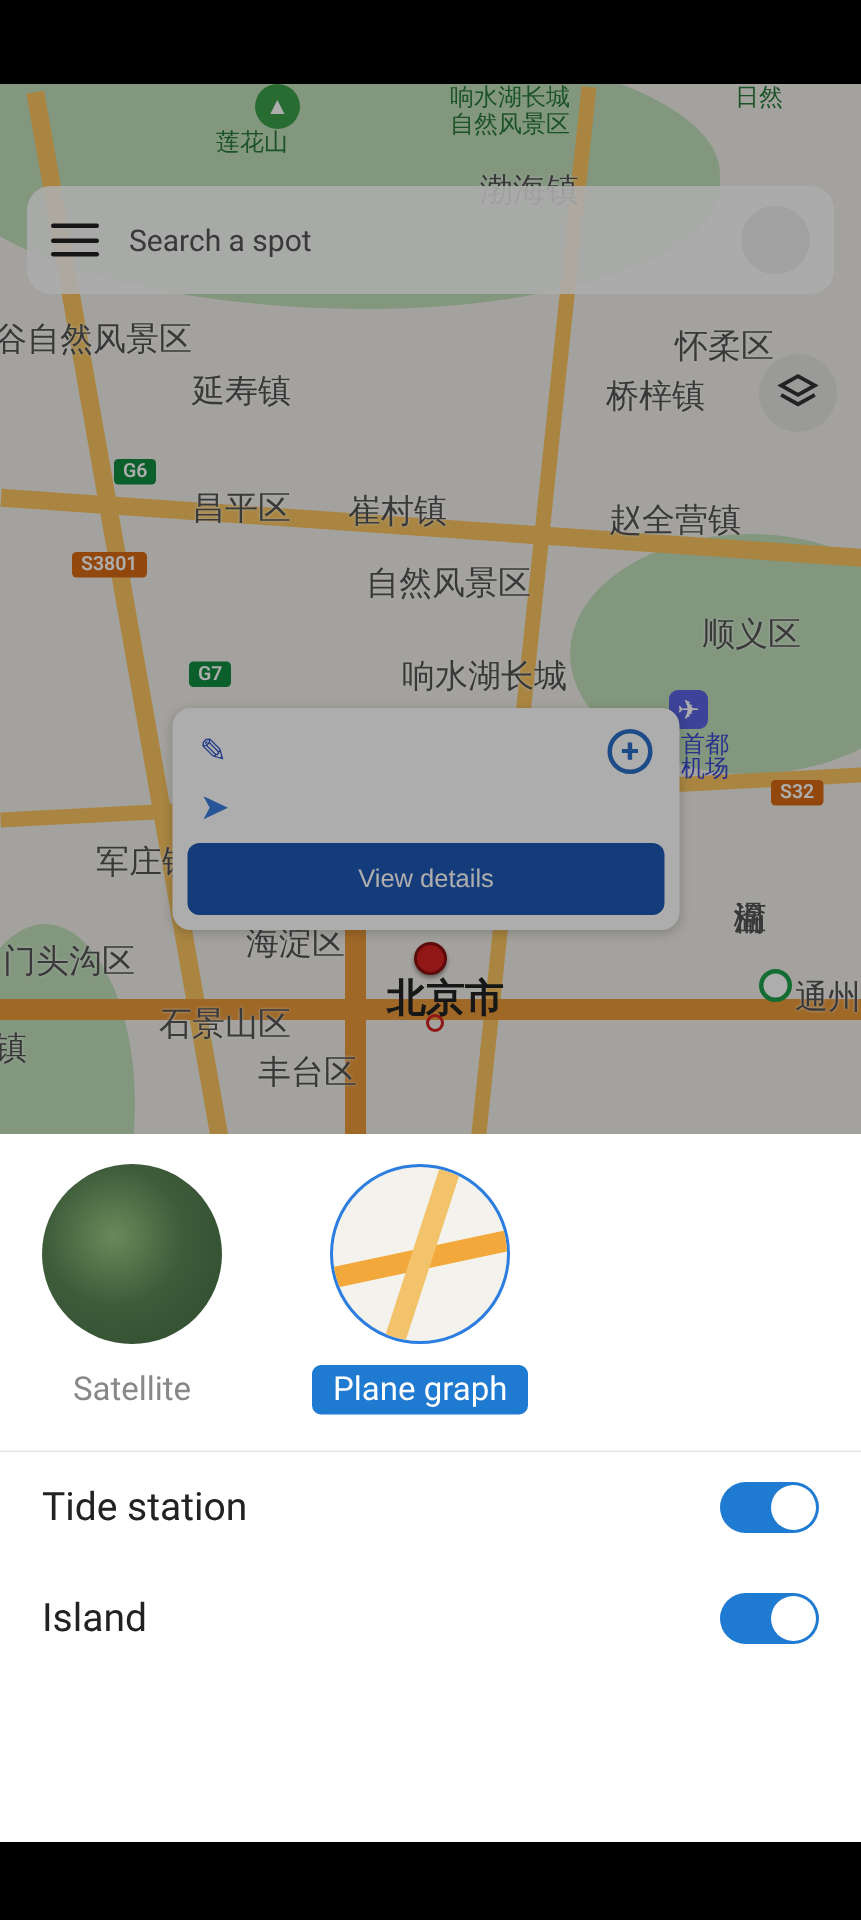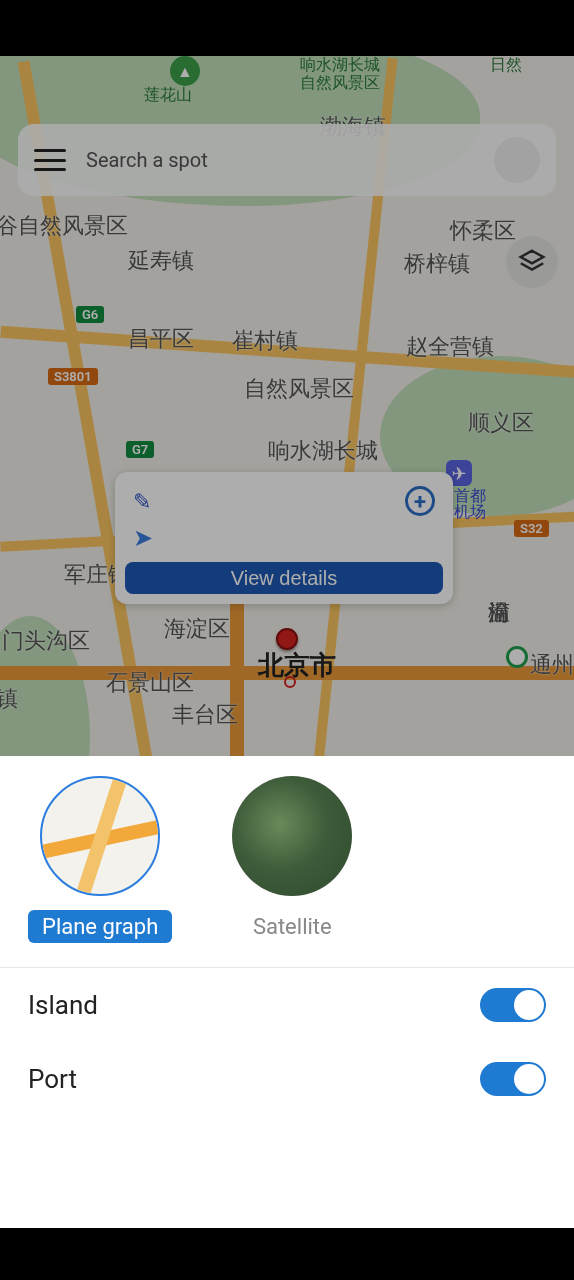--- a/index.html
+++ b/index.html
@@ -38,21 +38,21 @@
   .layers-btn{ position:absolute; top:180px; right:16px; width:52px;height:52px;border-radius:50%;background:rgba(225,225,225,.9);display:flex;align-items:center;justify-content:center;}
   .layers-btn svg{width:30px;height:30px;stroke:#333;}
 
   
   .center-card{ position:absolute; left:115px; top:416px; width:338px; background:#fff; border-radius:12px; padding:10px; box-shadow:0 2px 8px rgba(0,0,0,.2);}
   .center-card .row{display:flex;align-items:center;justify-content:space-between;padding:4px 8px 8px;}
   .edit-ic{color:#3558c8;font-size:22px;}
   .plus-circ{width:30px;height:30px;border:3px solid #2b6fc7;border-radius:50%;display:flex;align-items:center;justify-content:center;color:#2b6fc7;font-size:22px;font-weight:700;}
   .loc-row{padding:0 8px 10px;}
   .loc-arrow{color:#3b7de0;font-size:24px;}
-  .detail-btn{width:100%;height:32px;background:#1e58b4;color:#fff;border:none;border-radius:8px;font-size:20px;}
+  .detail-btn{width:100%;height:48px;background:#1e58b4;color:#fff;border:none;border-radius:8px;font-size:17px;}
 
   
   .sheet { position:absolute; left:0; right:0; bottom:0; top:700px; background:#fff; border-top-left-radius:0;border-top-right-radius:0; }
   .sheet-header{display:flex;align-items:center;justify-content:space-between;padding:28px 28px 8px;}
   .sheet-title{font-size:28px;color:#222;}
   .close-x svg{width:34px;height:34px;stroke:#111;stroke-width:2.5;}
   .types{display:flex;gap:60px;padding:20px 28px 24px;}
   .type{display:flex;flex-direction:column;align-items:center;gap:14px;}
   .type-thumb{width:120px;height:120px;border-radius:50%;background:#ccc;background-size:cover;}
   .type-thumb.sat{background: radial-gradient(circle at 40% 40%, #6a8a5a 0%, #3e5c3a 45%, #2e4a2e 100%);}
@@ -151,37 +151,37 @@
       </div>
       <div class="loc-row"><span class="loc-arrow">➤</span></div>
       <button class="detail-btn">View details</button>
     </div>
 
     <div class="dimmer"></div>
 
     <div class="sheet">
       <div class="types">
         <div class="type">
+          <div class="type-thumb sat"></div>
+          <div class="type-label">Satellite</div>
+        </div>
+        <div class="type">
           <div class="type-thumb plane"></div>
           <div class="type-label active">Plane graph</div>
-        </div>
-        <div class="type">
-          <div class="type-thumb sat"></div>
-          <div class="type-label">Satellite</div>
         </div>
       </div>
       <div class="divider"></div>
       <div class="toggle-row">
-        <div class="toggle-label">Island</div>
+        <div class="toggle-label">Tide station</div>
         <div class="switch">
             <div class="knob"></div>
           </div>
       </div>
       <div class="toggle-row">
-        <div class="toggle-label">Port</div>
+        <div class="toggle-label">Island</div>
         <div class="switch">
             <div class="knob"></div>
           </div>
       </div>
     </div>
 
   </div>
   <div class="nav-bar"></div>
 </div>
 

